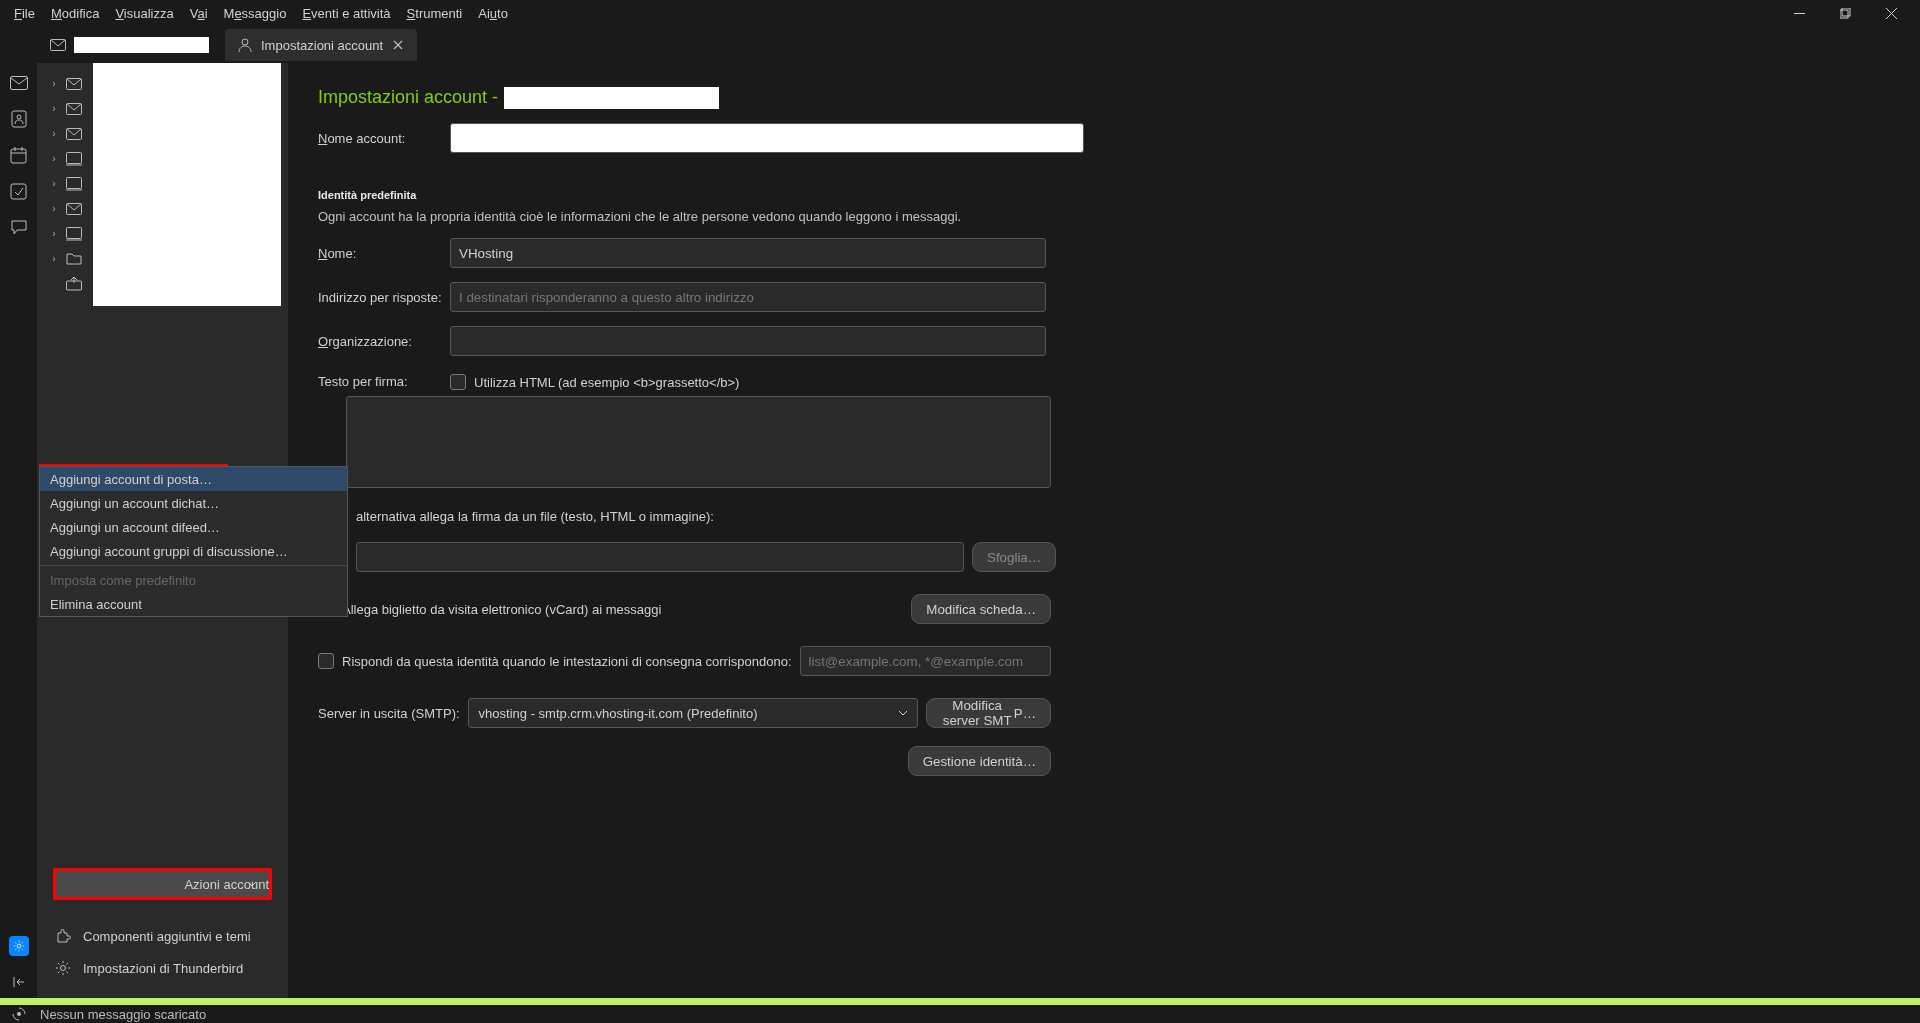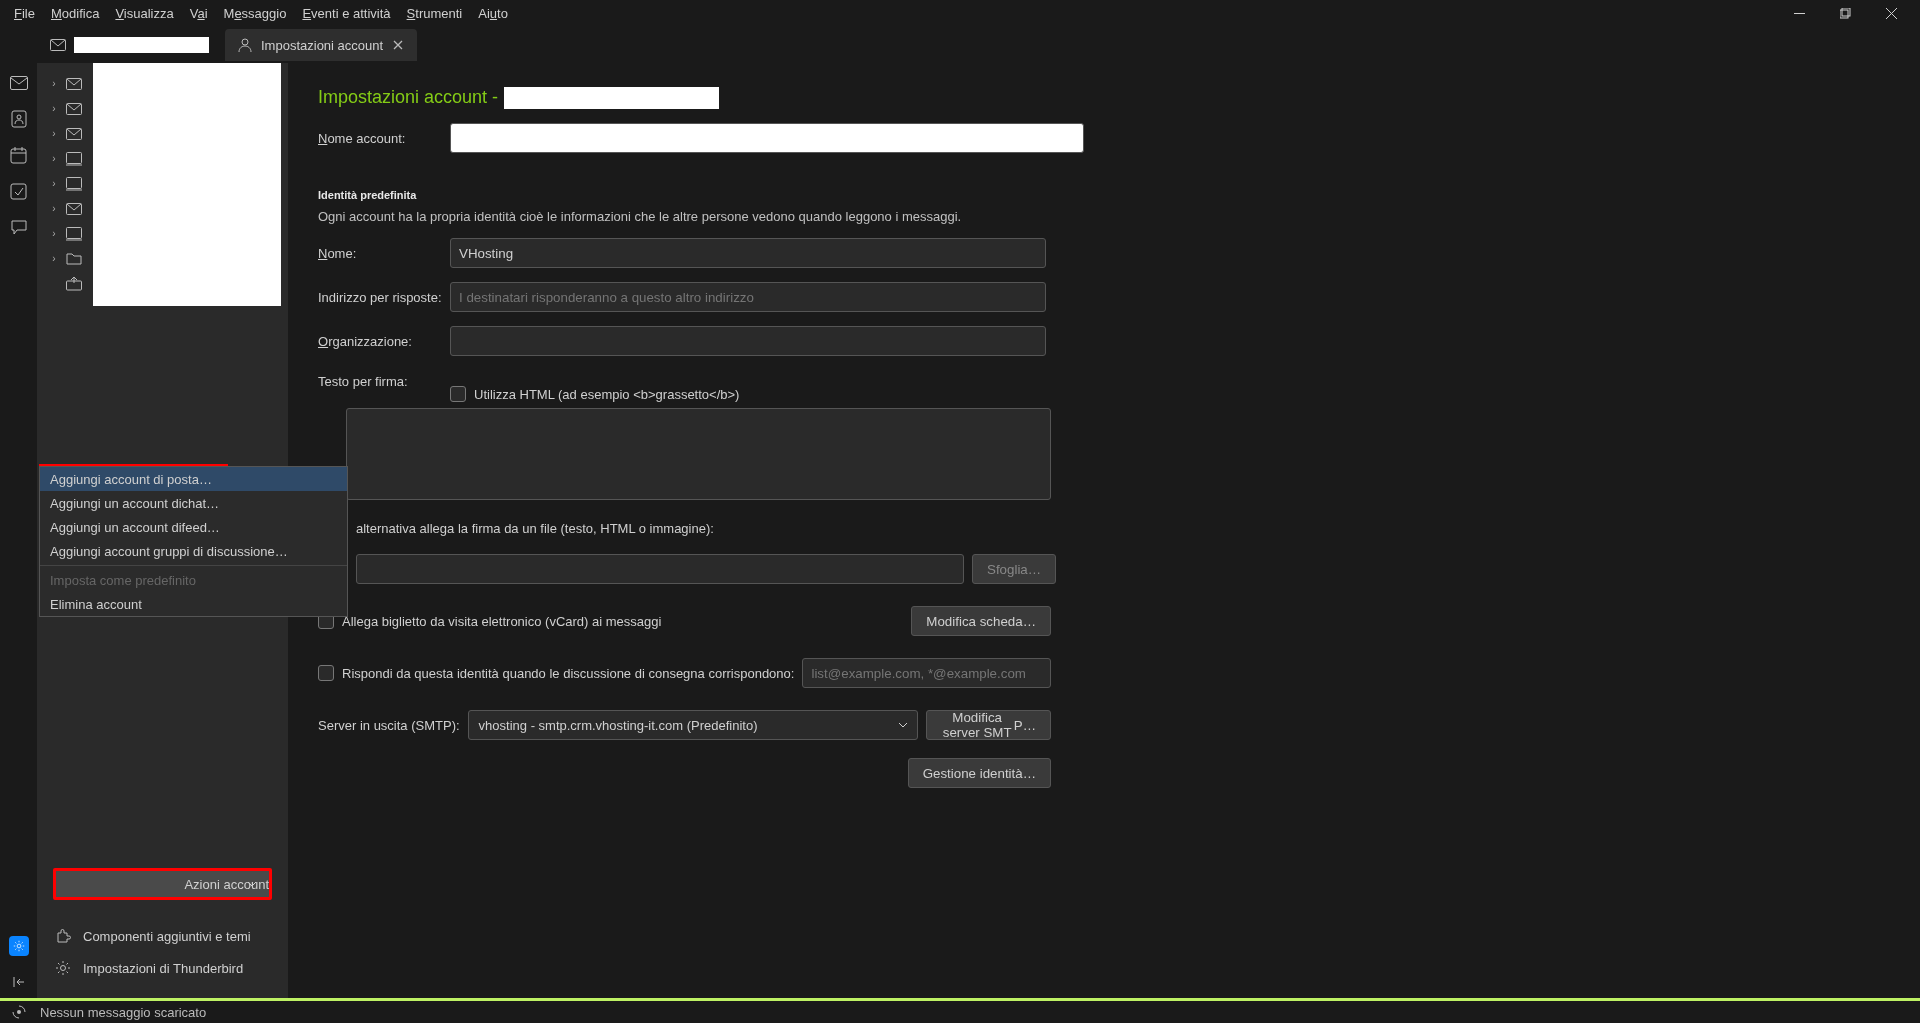--- a/index.html
+++ b/index.html
@@ -246,21 +246,21 @@
   width: 16px; height: 16px;
   border: 1px solid #777;
   border-radius: 3px;
   background: #2a2a2a;
 }
 .btn {
   height: 30px;
   padding: 0 14px;
   background: #3a3a3a;
   border: 1px solid #555;
-  border-radius: 3px;
+  border-radius: 9px;
   color: #d0d0d0;
   display:inline-flex; align-items:center; justify-content:center;
 }
 .right-btn-row {
   display:flex; justify-content:flex-end;
   width: 733px;
 }
 .inline-row {
   display:flex; align-items:center;
   gap: 8px;
@@ -287,21 +287,21 @@
   background:#fff !important; color:#fff;
 }
 
 
 .statusbar {
   height: 25px;
   background: #1a1a1a;
   display:flex; align-items:center;
   padding-left: 12px;
   gap: 14px;
-  border-top: 3px solid #bef264;
+  border-top: 7px solid #bef264;
   color: #bbb;
 }
 
 svg { display:block; }
 </style>
 </head>
 <body>
 
 <div class="menubar">
   <div class="menu-item"><span class="ul">F</span><span>ile</span></div>
@@ -547,21 +547,21 @@
       <input type="text" class="text-input" placeholder="I destinatari risponderanno a questo altro indirizzo" style="">
     </div>
     <div class="form-row">
       <span class="form-label"><span class="ul">O</span>rganizzazione:</span>
       <input type="text" class="text-input" style="">
     </div>
 
     <div class="form-row" style="align-items:flex-start;">
       <span class="form-label" style="padding-top:4px;">Testo per firma:</span>
       <div style="display:flex; flex-direction:column;">
-        <label class="checkbox-row" style="margin-top:16px;">
+        <label class="checkbox-row" style="margin-top:4px;">
           <span class="checkbox"></span>
           <span>Utilizza HTML (ad esempio &lt;b&gt;grassetto&lt;/b&gt;)</span>
         </label>
       </div>
     </div>
     <textarea class="textarea" style=""></textarea>
 
     <div style="margin-top:18px; margin-left:38px;">alternativa allega la firma da un file (testo, HTML o immagine):</div>
     <div class="inline-row" style="margin-left:38px;">
       <input type="text" class="text-input" style="flex: 0 0 608px;">
@@ -572,21 +572,21 @@
       <label class="checkbox-row" style="margin-top:0;">
         <span class="checkbox"></span>
         <span>Allega biglietto da <span class="ul">v</span>isita elettronico (vCard) ai messaggi</span>
       </label>
       <button class="btn">Modifica scheda…</button>
     </div>
 
     <div class="inline-row" style="margin-top:22px; width:733px;">
       <label class="checkbox-row" style="margin-top:0; flex-shrink:0;">
         <span class="checkbox"></span>
-        <span>Rispondi da questa identità quando le discussione di consegna corrispondono:</span>
+        <span>Rispondi da questa identità quando le intestazioni di consegna corrispondono:</span>
       </label>
       <input type="text" class="text-input" style="flex: 1 1 0%;" placeholder="list@example.com, *@example.com">
     </div>
 
     <div class="inline-row" style="margin-top:22px; width:733px;">
       <span class="inline-label">Server in uscita (SMTP):</span>
       <div class="select-wrap">
         <div class="sel">
           <span>vhosting - smtp.crm.vhosting-it.com (Predefinito)</span>
           <span class="chev">

